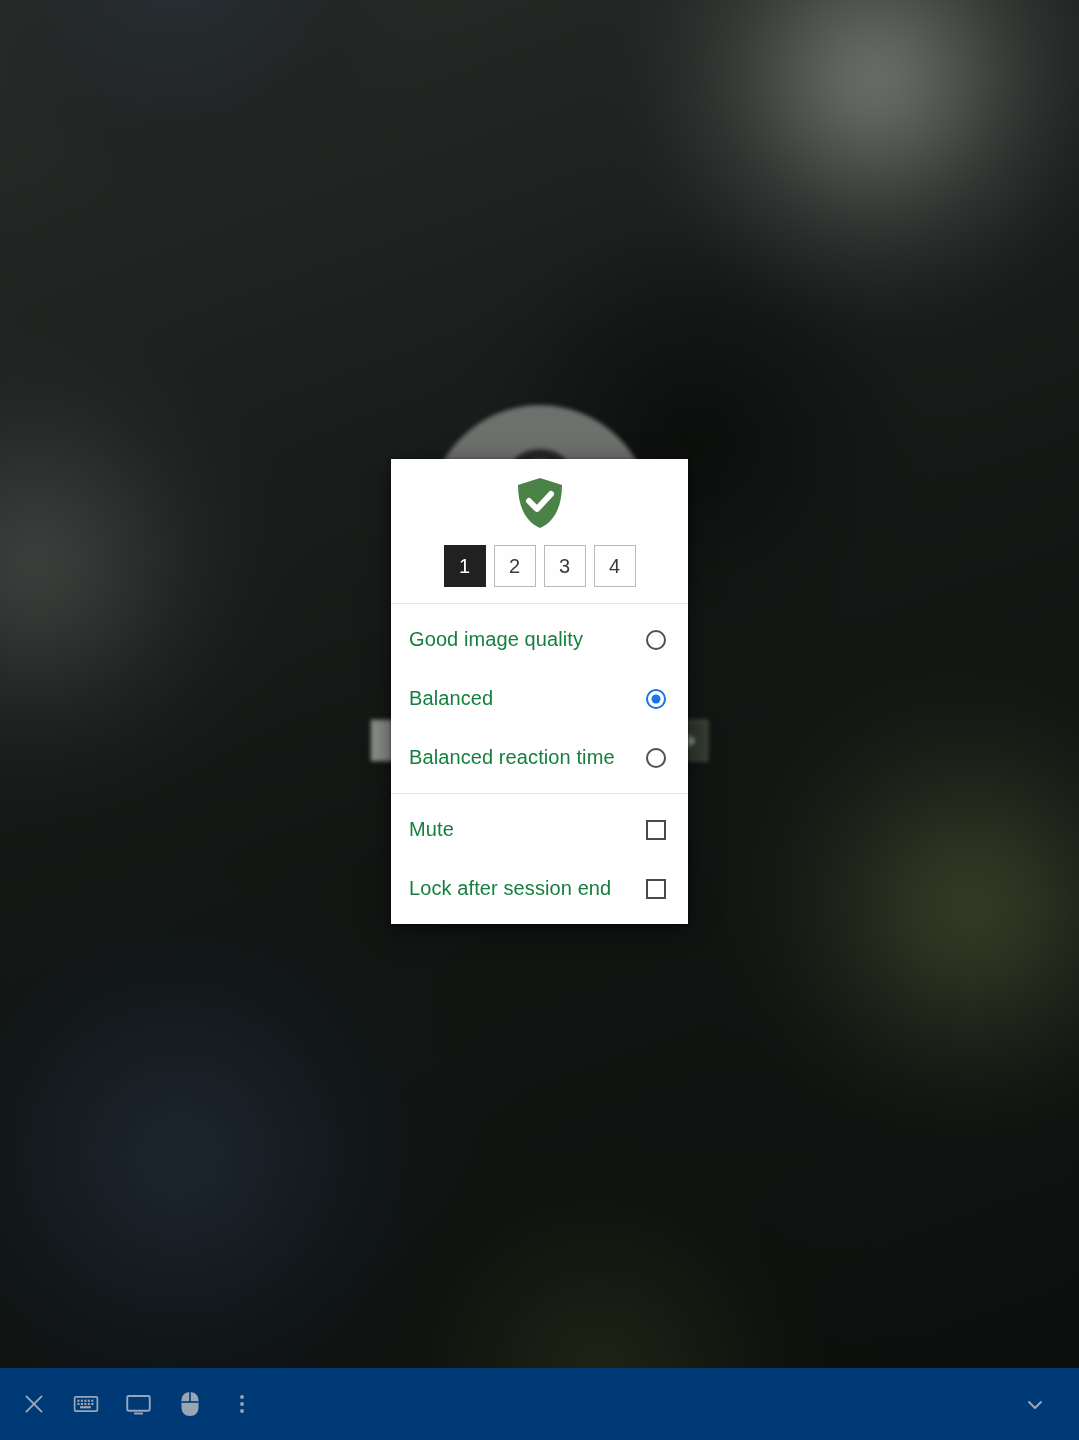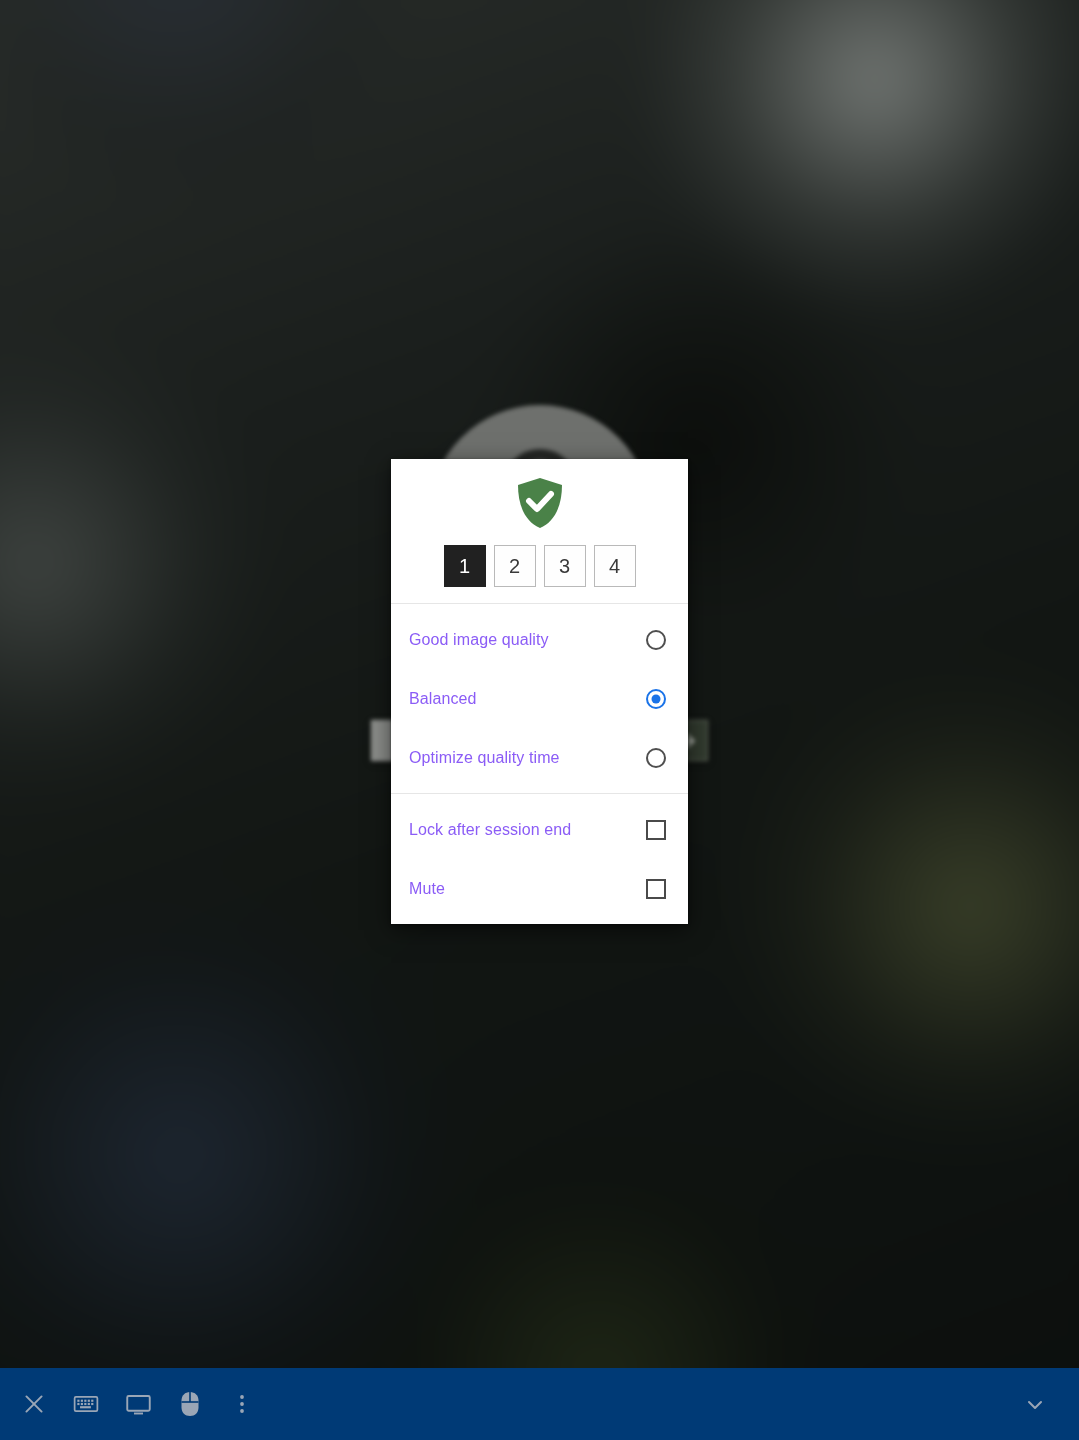--- a/index.html
+++ b/index.html
@@ -152,22 +152,22 @@
 
   .option-row {
     height: 59px;
     padding: 0 22px 0 18px;
     display: flex;
     align-items: center;
     justify-content: space-between;
     cursor: pointer;
   }
   .option-label {
-    font-size: 16px;
-    color: #8b5cf6;
+    font-size: 20px;
+    color: #15803d;
     letter-spacing: .1px;
   }
 
   .radio-mark {
     width: 20px; height: 20px;
     border-radius: 50%;
     border: 2px solid #4f4f4f;
     background: #fff;
     flex: none;
     position: relative;
@@ -266,34 +266,34 @@
     <div class="option-group">
       <div class="option-row">
         <span class="option-label">Good image quality</span>
         <span class="radio-mark"></span>
       </div>
       <div class="option-row">
         <span class="option-label">Balanced</span>
         <span class="radio-mark checked"></span>
       </div>
       <div class="option-row">
-        <span class="option-label">Optimize quality time</span>
+        <span class="option-label">Balanced reaction time</span>
         <span class="radio-mark"></span>
       </div>
     </div>
 
     <div class="divider"></div>
 
     <div class="option-group">
       <div class="option-row">
+        <span class="option-label">Mute</span>
+        <span class="check-mark"></span>
+      </div>
+      <div class="option-row">
         <span class="option-label">Lock after session end</span>
-        <span class="check-mark"></span>
-      </div>
-      <div class="option-row">
-        <span class="option-label">Mute</span>
         <span class="check-mark"></span>
       </div>
     </div>
 
   </div>
 
   <div id="bottom-toolbar">
     <div id="toolbar-left">
 
       <div class="tb-btn">

